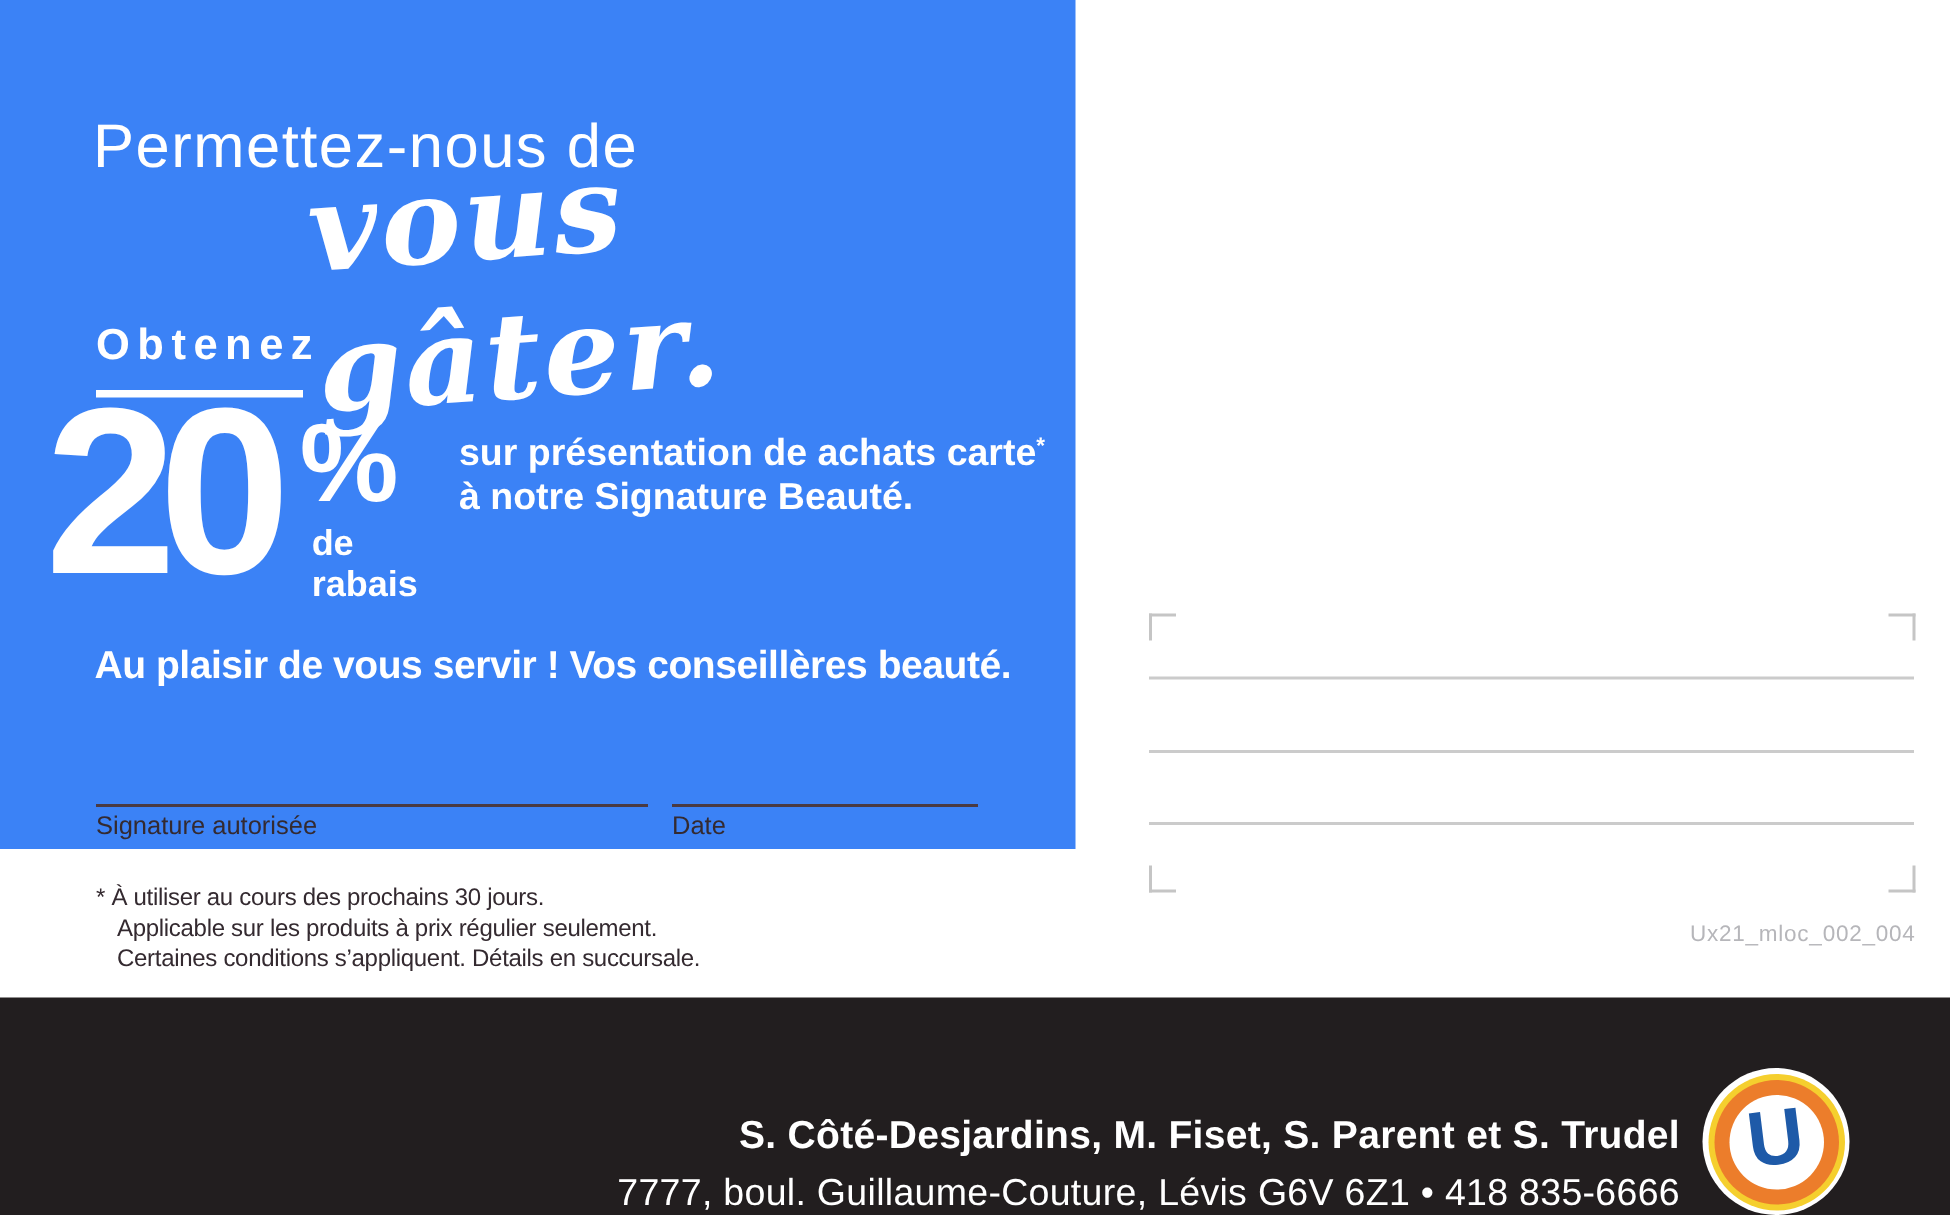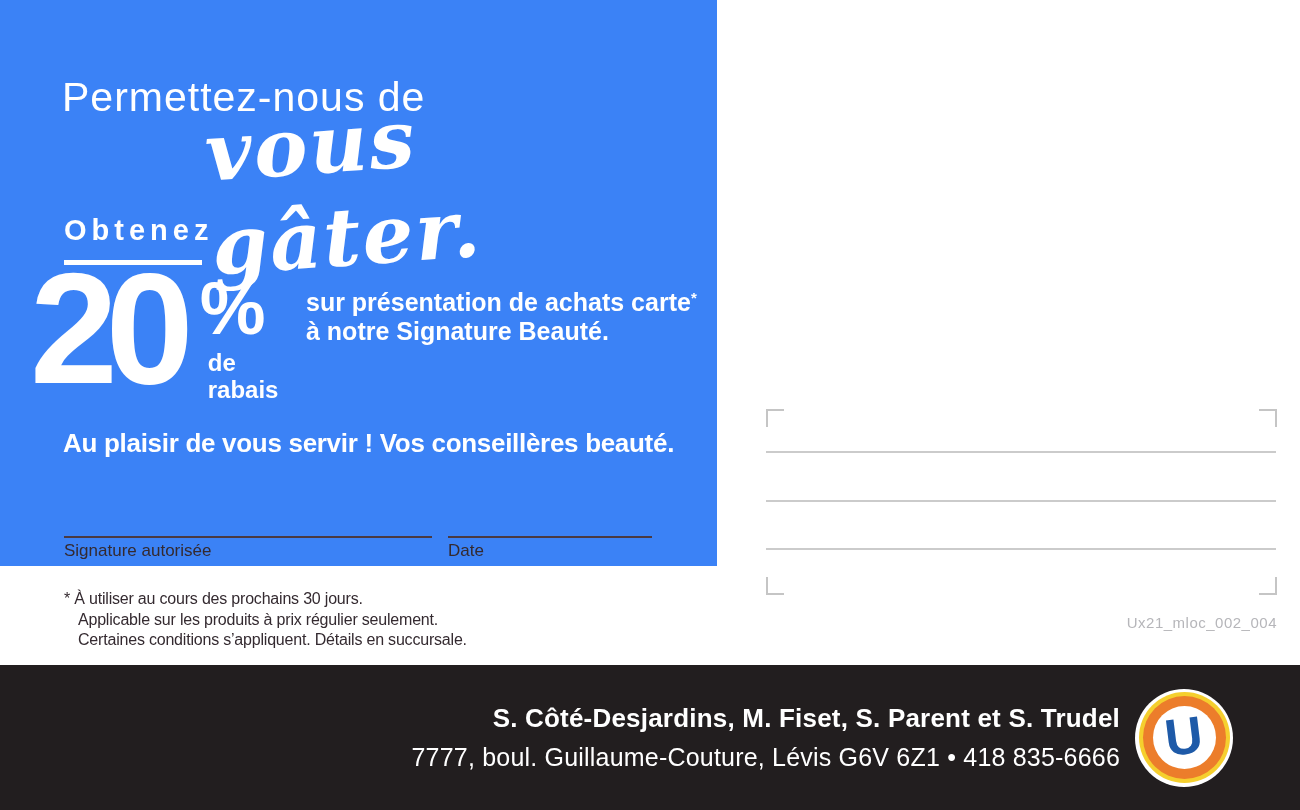--- a/index.html
+++ b/index.html
@@ -47,21 +47,21 @@
   .addr-line-3{top:548px;}
   .bracket{width:16px;height:16px;}
   .bracket-tl{left:766px;top:409px;border-top:2.5px solid #C5C5C5;border-left:2.5px solid #C5C5C5;}
   .bracket-tr{left:1259px;top:409px;border-top:2.5px solid #C5C5C5;border-right:2.5px solid #C5C5C5;}
   .bracket-bl{left:766px;top:577px;border-bottom:2.5px solid #C5C5C5;border-left:2.5px solid #C5C5C5;}
   .bracket-br{left:1259px;top:577px;border-bottom:2.5px solid #C5C5C5;border-right:2.5px solid #C5C5C5;}
   .code-ref{right:23px;top:614px;font-size:15px;color:#B6B6BA;letter-spacing:0.5px;}
 
   
   .footer{left:0;top:665px;width:1300px;height:145px;background:#221E1F;
-    display:flex;align-items:center;justify-content:flex-end;box-sizing:border-box;padding-right:67px;}
+    display:flex;align-items:flex-end;justify-content:flex-end;box-sizing:border-box;padding-right:67px;}
   .footer-text{text-align:right;color:#ffffff;margin-right:15px;}
   .footer-names{font-size:26px;font-weight:700;letter-spacing:0.2px;}
   .footer-address{font-size:25px;font-weight:400;margin-top:9px;letter-spacing:0.2px;}
 
   .logo{width:98px;height:98px;border-radius:50%;background:#ffffff;
     display:flex;align-items:center;justify-content:center;flex-shrink:0;}
   .logo-yellow{width:91px;height:91px;border-radius:50%;background:#F5CF2E;
     display:flex;align-items:center;justify-content:center;}
   .logo-orange{width:83px;height:83px;border-radius:50%;background:#EC7D2B;
     display:flex;align-items:center;justify-content:center;}

